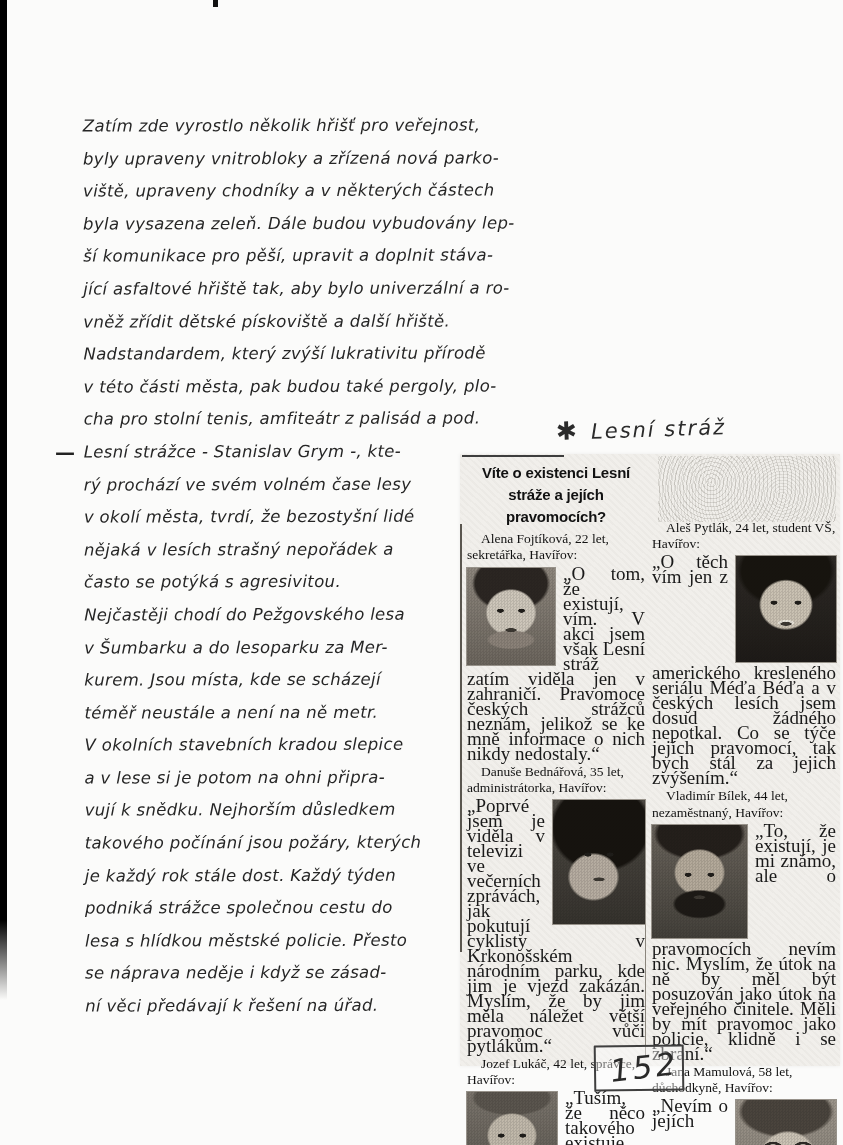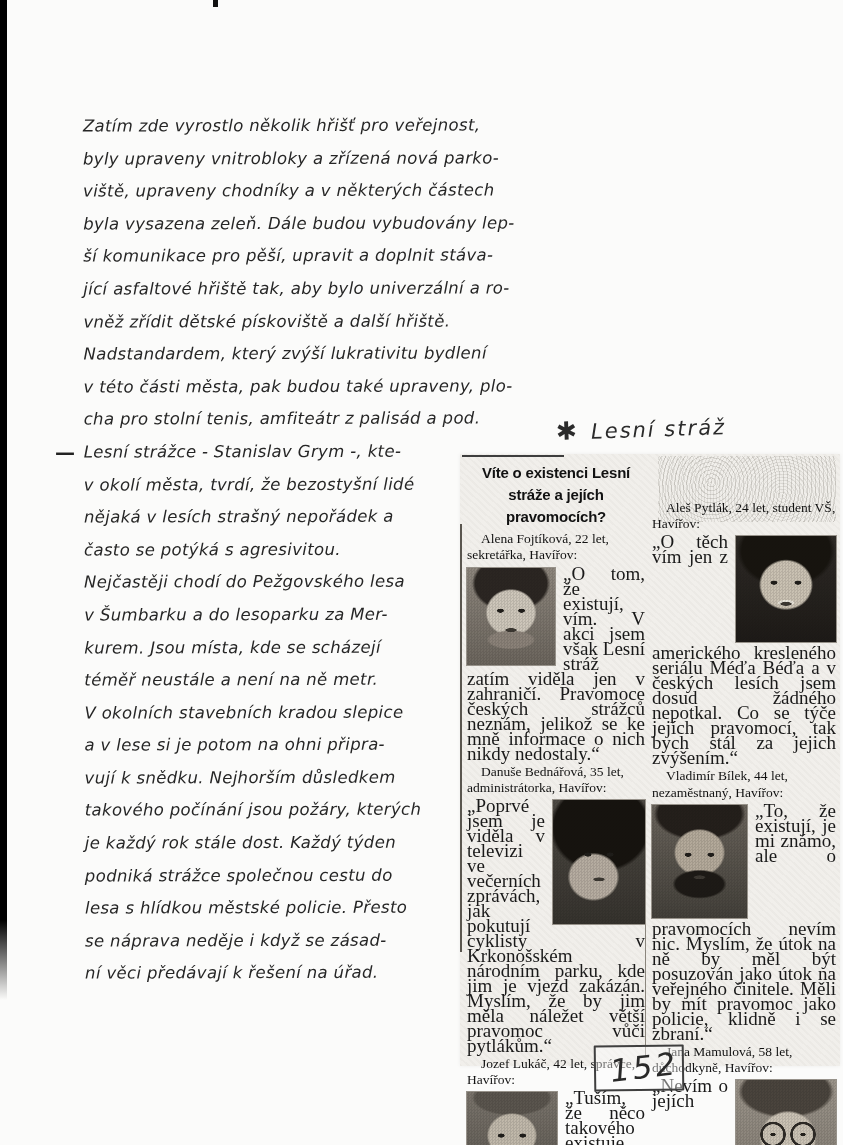--- a/index.html
+++ b/index.html
@@ -78,21 +78,21 @@
   .person{margin-bottom:3px;}
   .p-name{
     margin:3px 0 2px 0;font-weight:normal;font-size:13.5px;line-height:1.2;
     text-indent:14px;color:#121212;
   }
   .p-body{overflow:visible;}
   .p-body::after{content:"";display:block;clear:both;}
   .p-quote{
     margin:0;font-size:19px;line-height:15px;text-align:justify;color:#191919;
   }
-  .col-right .person:first-of-type{margin-top:40px;}
+  .col-right .person:first-of-type{margin-top:60px;}
 
   
   .photo{
     width:88px;height:97px;float:left;margin:2px 8px 3px 0;
     position:relative;overflow:hidden;outline:1px solid #97928a;
   }
   .photo.pr{float:right;margin:2px 0 3px 8px;}
   .photo::before{ 
     content:"";position:absolute;inset:0;
     background:
@@ -182,24 +182,25 @@
   <div class="scan-tick"></div>
 
   <div class="hw">
       <div class="hw-line">Zatím zde vyrostlo několik hřišť pro veřejnost,</div>
       <div class="hw-line">byly upraveny vnitrobloky a zřízená nová parko-</div>
       <div class="hw-line">viště, upraveny chodníky a v některých částech</div>
       <div class="hw-line">byla vysazena zeleň. Dále budou vybudovány lep-</div>
       <div class="hw-line">ší komunikace pro pěší, upravit a doplnit stáva-</div>
       <div class="hw-line">jící asfaltové hřiště tak, aby bylo univerzální a ro-</div>
       <div class="hw-line">vněž zřídit dětské pískoviště a další hřiště.</div>
-      <div class="hw-line">Nadstandardem, který zvýší lukrativitu bydlení</div>
-      <div class="hw-line">v této části města, pak budou také upraveny, plo-</div>
+      <div class="hw-line">Nadstandardem, který zvýší lukrativitu přírodě</div>
+      <div class="hw-line">v této části města, pak budou také pergoly, plo-</div>
       <div class="hw-line">cha pro stolní tenis, amfiteátr z palisád a pod.</div>
       <div class="hw-line">Lesní strážce - Stanislav Grym -, kte-</div>
+      <div class="hw-line">rý prochází ve svém volném čase lesy</div>
       <div class="hw-line">v okolí města, tvrdí, že bezostyšní lidé</div>
       <div class="hw-line">nějaká v lesích strašný nepořádek a</div>
       <div class="hw-line">často se potýká s agresivitou.</div>
       <div class="hw-line">Nejčastěji chodí do Pežgovského lesa</div>
       <div class="hw-line">v Šumbarku a do lesoparku za Mer-</div>
       <div class="hw-line">kurem. Jsou místa, kde se scházejí</div>
       <div class="hw-line">téměř neustále a není na ně metr.</div>
       <div class="hw-line">V okolních stavebních kradou slepice</div>
       <div class="hw-line">a v lese si je potom na ohni připra-</div>
       <div class="hw-line">vují k snědku. Nejhorším důsledkem</div>

